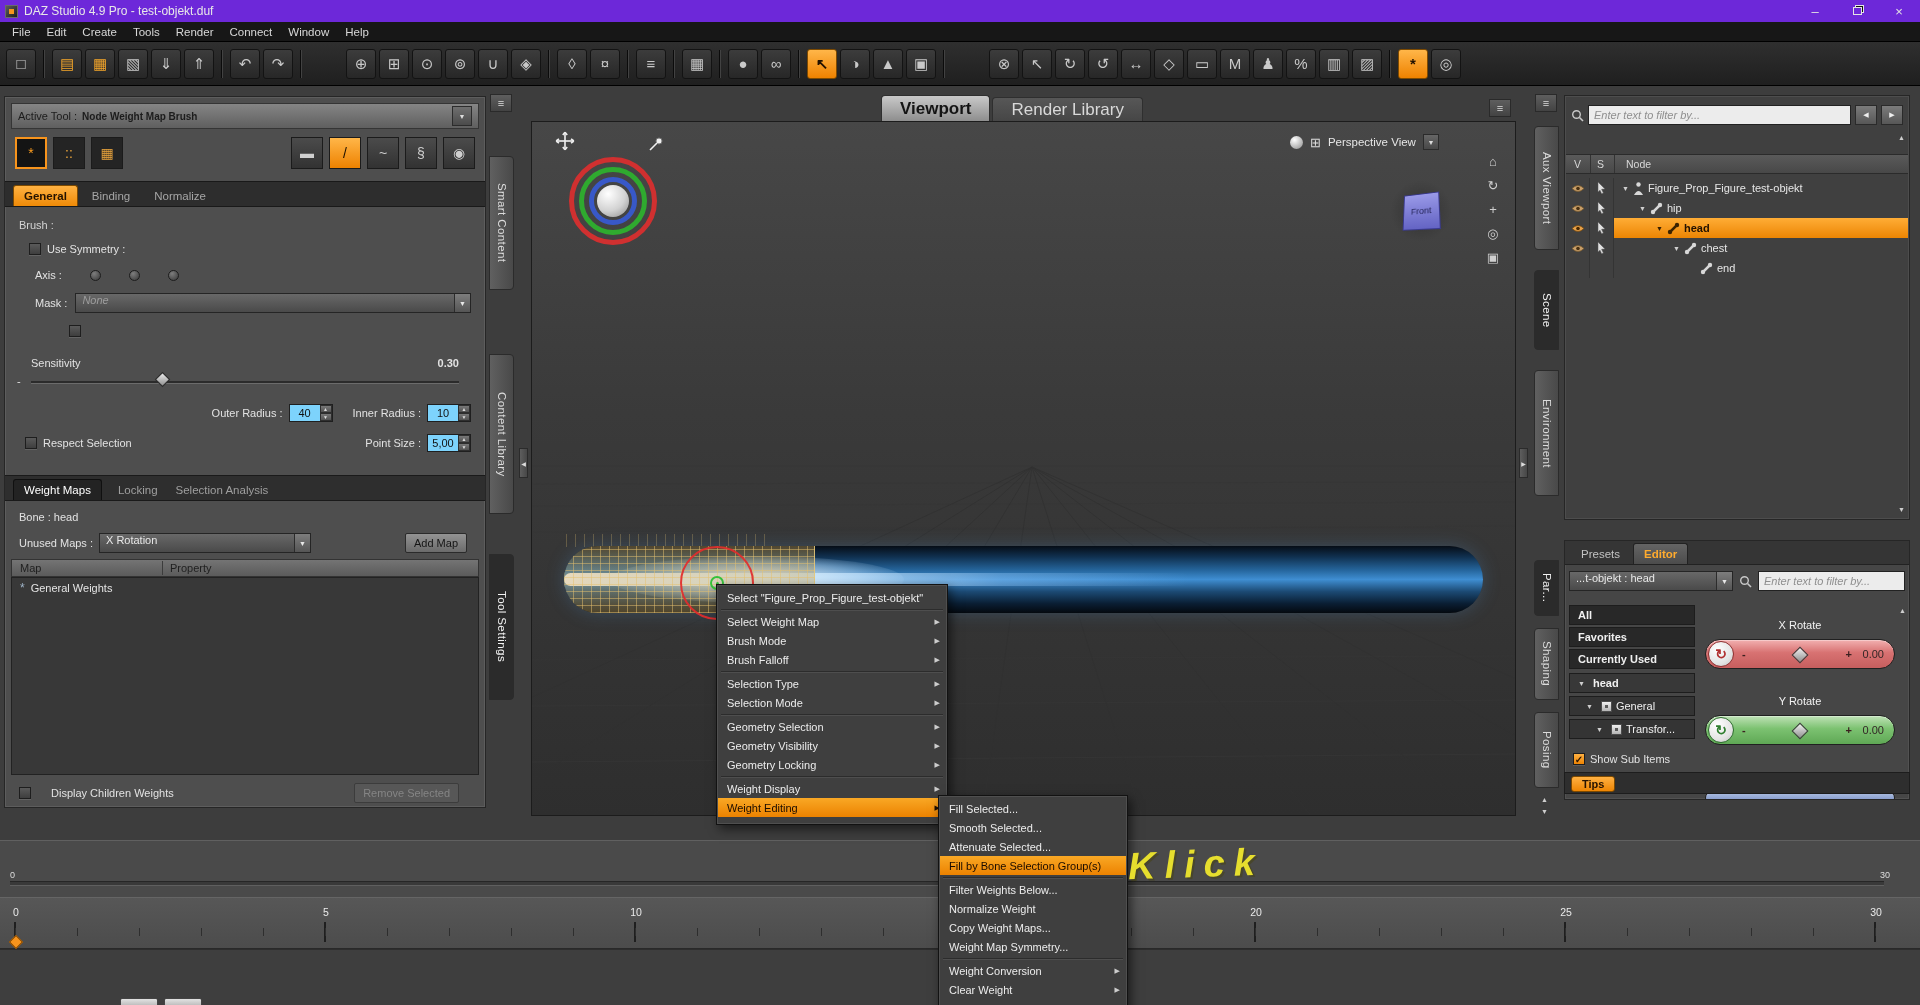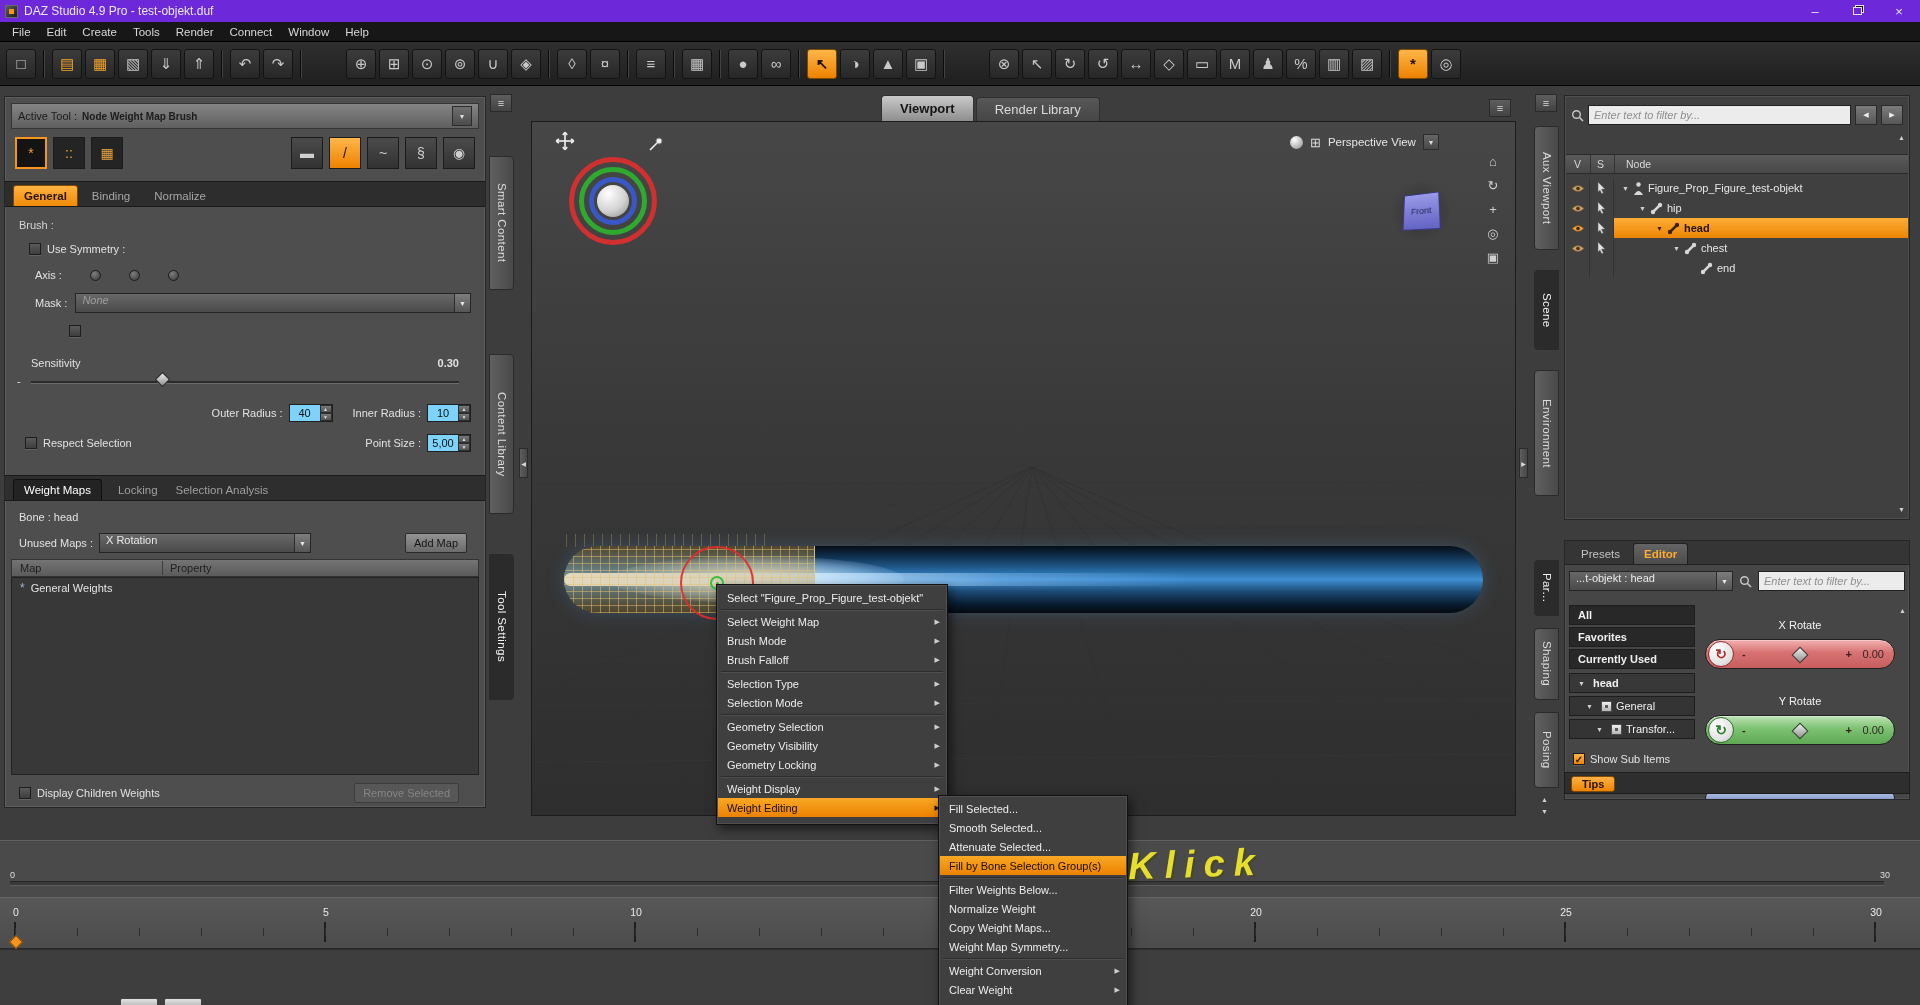--- a/index.html
+++ b/index.html
@@ -82,21 +82,21 @@
   #rtabs { position:absolute; left:1532px; top:86px; width:28px; height:730px; }
   .vtab-host { position:absolute; inset:0; }
   .vtab { position:absolute; left:1px; width:25px; writing-mode:vertical-rl; display:flex; align-items:center; justify-content:center;
     background:linear-gradient(90deg,#606060,#494949); border:1px solid #2b2b2b; color:#dcdcdc; font-size:11.5px; letter-spacing:.4px; }
   #ltabs .vtab { border-radius:0 4px 4px 0; }
   #rtabs .vtab { border-radius:4px 0 0 4px; left:2px; }
   .vtab.active { background:#2b2b2b; color:#f2f2f2; }
 
   
   #vp-tabrow { position:absolute; left:529px; top:95px; width:989px; height:26px; display:flex; align-items:flex-end; gap:2px; padding-left:352px; }
-  .vp-tab { height:26px; display:flex; align-items:center; padding:0 18px; font-size:13px; border-radius:4px 4px 0 0; }
+  .vp-tab { height:26px; display:flex; align-items:center; padding:0 18px; font-size:17px; border-radius:4px 4px 0 0; }
   .vp-tab.active { background:linear-gradient(#c9c9c9,#8e8e8e); color:#141414; font-weight:bold; border:1px solid #2f2f2f; border-bottom:none; }
   .vp-tab.inactive { background:linear-gradient(#575757,#464646); color:#d9d9d9; border:1px solid #2f2f2f; border-bottom:none; height:24px; }
   #viewport { position:absolute; left:531px; top:121px; width:985px; height:695px; border:1px solid #1c1c1c;
     background:linear-gradient(#474747,#3a3a3a 42%,#2e2e2e); overflow:hidden; }
   .vp-grid { position:absolute; left:0; top:0; opacity:.8; }
   .cylinder { position:absolute; left:32px; top:424px; width:919px; height:67px; border-radius:34px; overflow:hidden;
     background:linear-gradient(180deg,#060d16 0%,#10304f 16%,#25659c 36%,#3f8ed2 50%,#1c4a74 68%,#0a1e33 86%,#04090f 100%);
     box-shadow:0 0 18px rgba(80,150,220,.25); }
   .cyl-hot { position:absolute; left:5%; top:15%; width:32%; height:70%; border-radius:50%;
     background:radial-gradient(ellipse, rgba(255,255,255,.95), rgba(195,228,255,.45) 52%, rgba(120,180,240,0) 78%); }
@@ -510,21 +510,21 @@
     <div class="list-head">
       <span style="left:8px;">Map</span>
       <span style="left:158px;">Property</span>
     </div>
     <div class="map-list">
       <div class="map-row">
         <span class="map-ico">*</span>
         <span>General Weights</span>
       </div>
     </div>
-    <div class="row" style="top:686px;padding:0 26px 0 14px;gap:6px;text-align:right;">
+    <div class="row" style="top:686px;padding:0 26px 0 14px;gap:20px;text-align:right;">
       <span class="cb"></span>
       <span class="lbl">Display Children Weights</span>
       <span class="btn disabled" style="margin-left:auto;">Remove Selected</span>
     </div>
   </div>
 
   <div id="ltabs">
     <span class="pane-ico" style="left:2px;top:8px;">≡</span>
     <div class="vtab-host">
 

